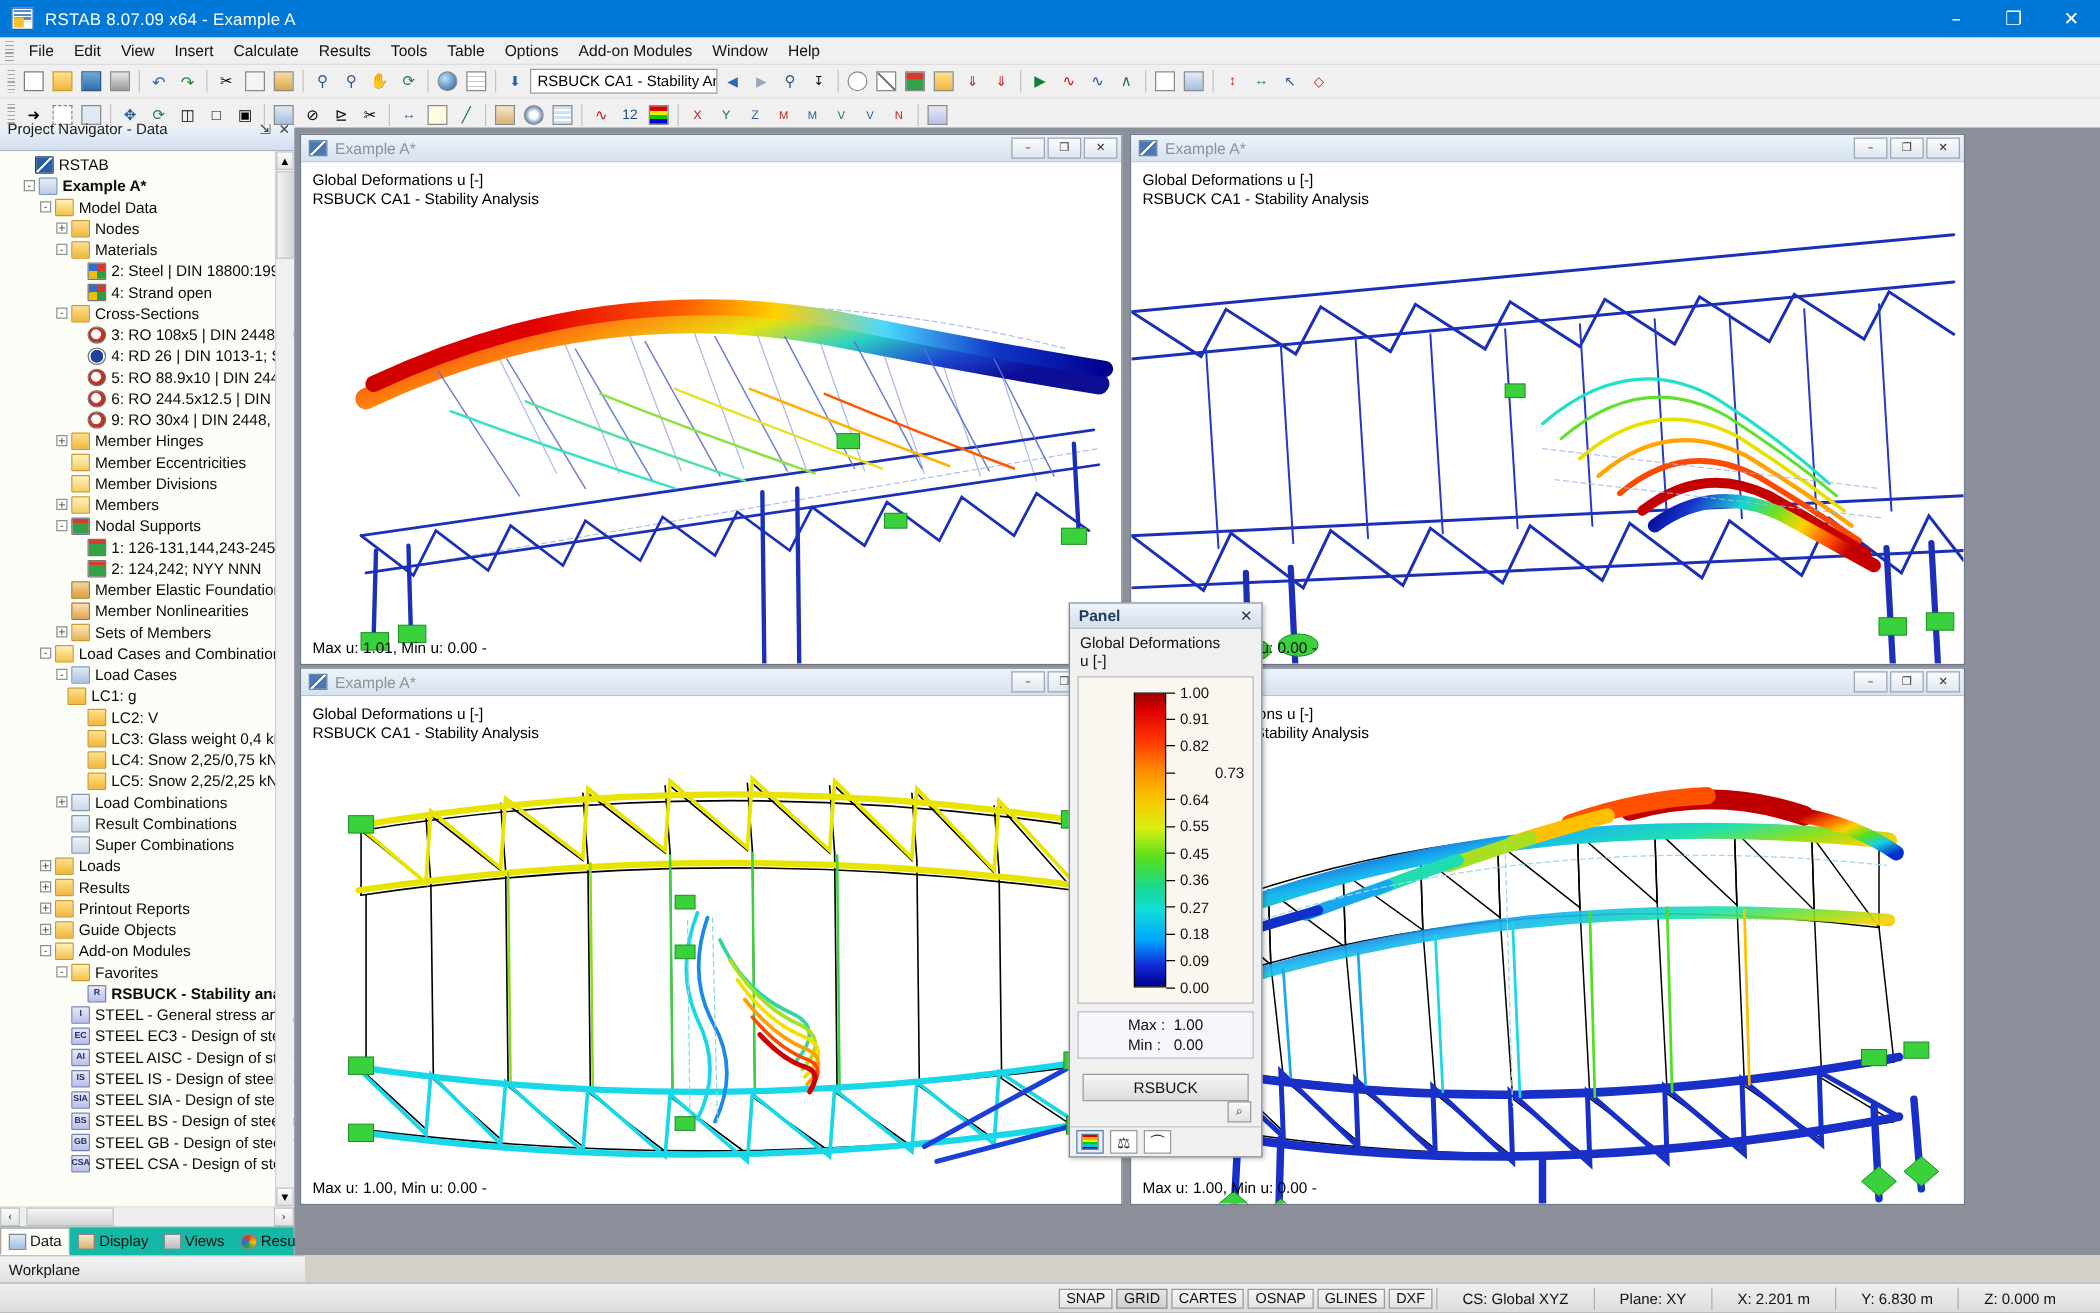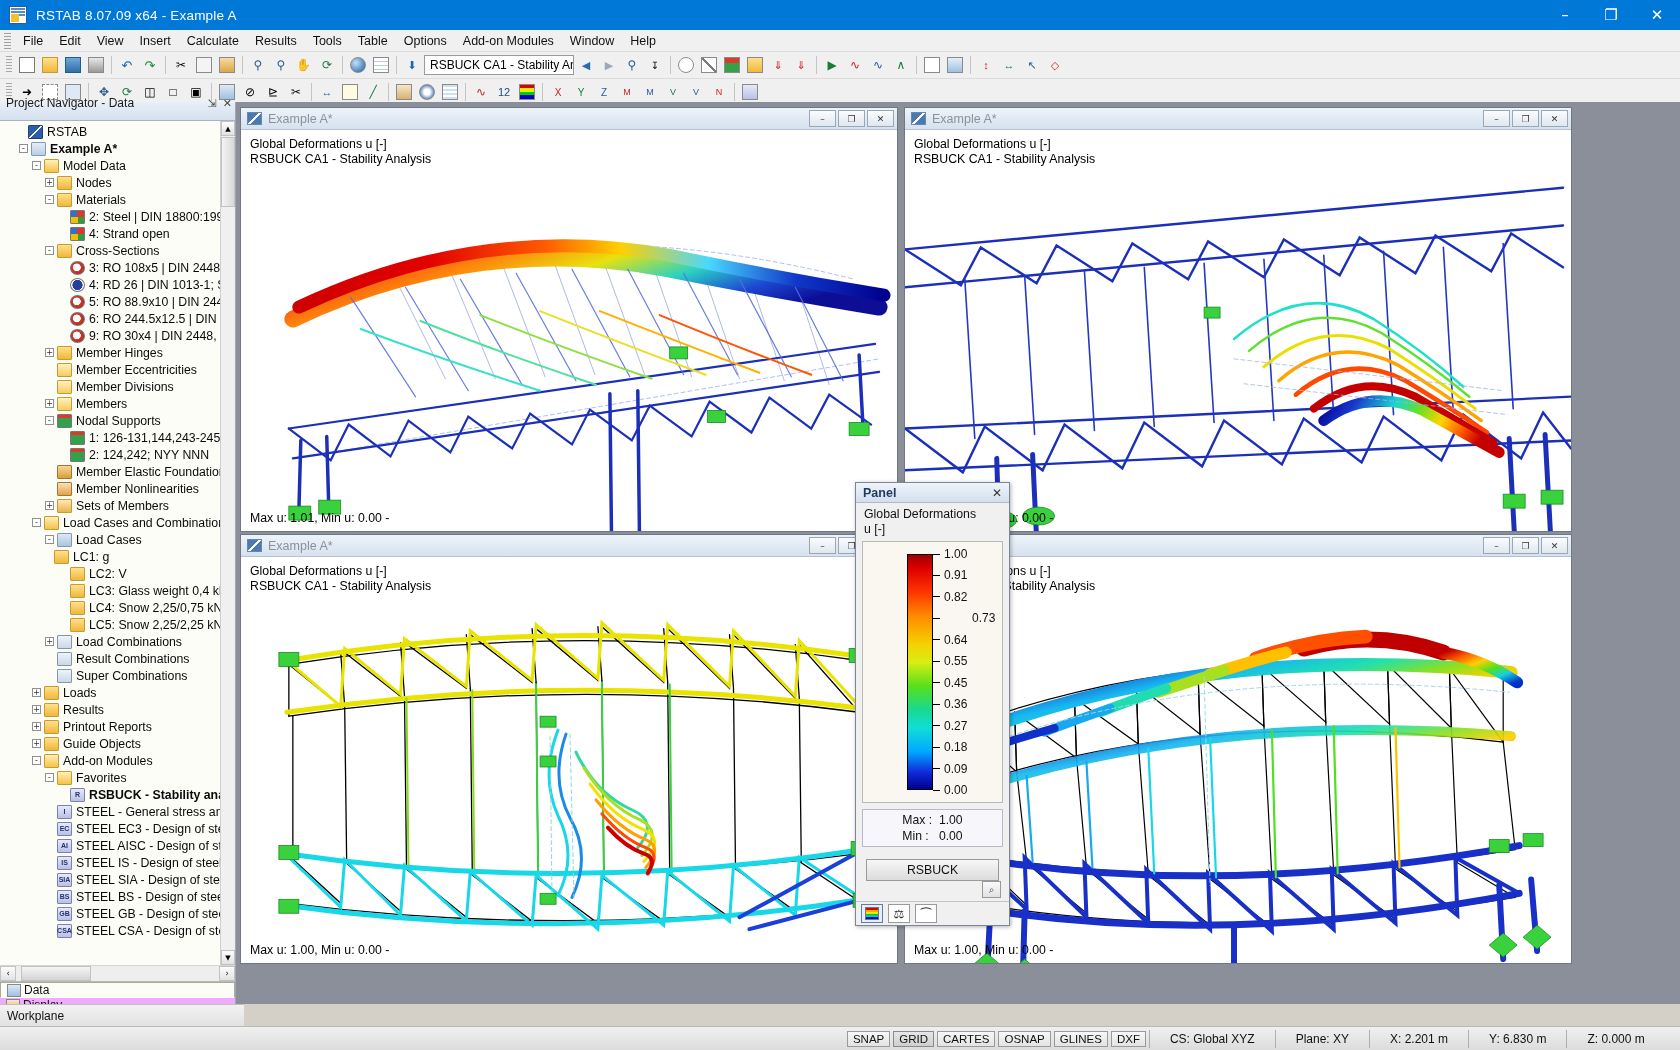--- a/index.html
+++ b/index.html
@@ -124,22 +124,22 @@
 
   #nav-hscroll { height:16px; background:#f0f0f0; border-top:1px solid #d6d6d6;
     display:flex; align-items:center; }
   #nav-hscroll .arw { width:16px; height:15px; display:flex; align-items:center; justify-content:center;
     font-size:8px; background:linear-gradient(to bottom,#fdfdfd,#e2e2e2); border:1px solid #c2c2c2;
     font-family:"DejaVu Sans",sans-serif; }
   #nav-hscroll .track { flex:1; height:15px; background:#eee; position:relative; }
   #nav-hscroll .thumb { position:absolute; left:5px; top:0; width:70px; height:15px;
     background:linear-gradient(to bottom,#f4f4f4,#d4d4d4); border:1px solid #c2c2c2; }
 
-  #nav-tabs { height:23px; background:#f0abfc; border-top:1px solid #b9b9ae;
-    display:flex; align-items:stretch;flex-direction:column; }
+  #nav-tabs { height:23px; background:#14b8a6; border-top:1px solid #b9b9ae;
+    display:flex; align-items:stretch; }
   .navtab { display:flex; align-items:center; gap:3px; padding:0 6px; font-size:12px; color:#111; }
   .navtab.active { background:#fdfdf8; border:1px solid #a9a9a0; border-bottom-color:#fdfdf8; }
   .navtab .ti { width:14px; height:13px; border:1px solid #888; }
   .ti-data { background:linear-gradient(to bottom,#dce9f7,#9fc0e2); }
   .ti-display { background:linear-gradient(to bottom,#f7e6c8,#d9b170); }
   .ti-views { background:linear-gradient(to bottom,#e8e8e8,#bcbcbc); }
   .ti-results { background:conic-gradient(#d93a2b,#f0c000,#35a04a,#2f6fd0,#d93a2b); border-radius:50%; }
 
   
   #workarea { flex:1; background:#8a8f99; position:relative; overflow:hidden; }

